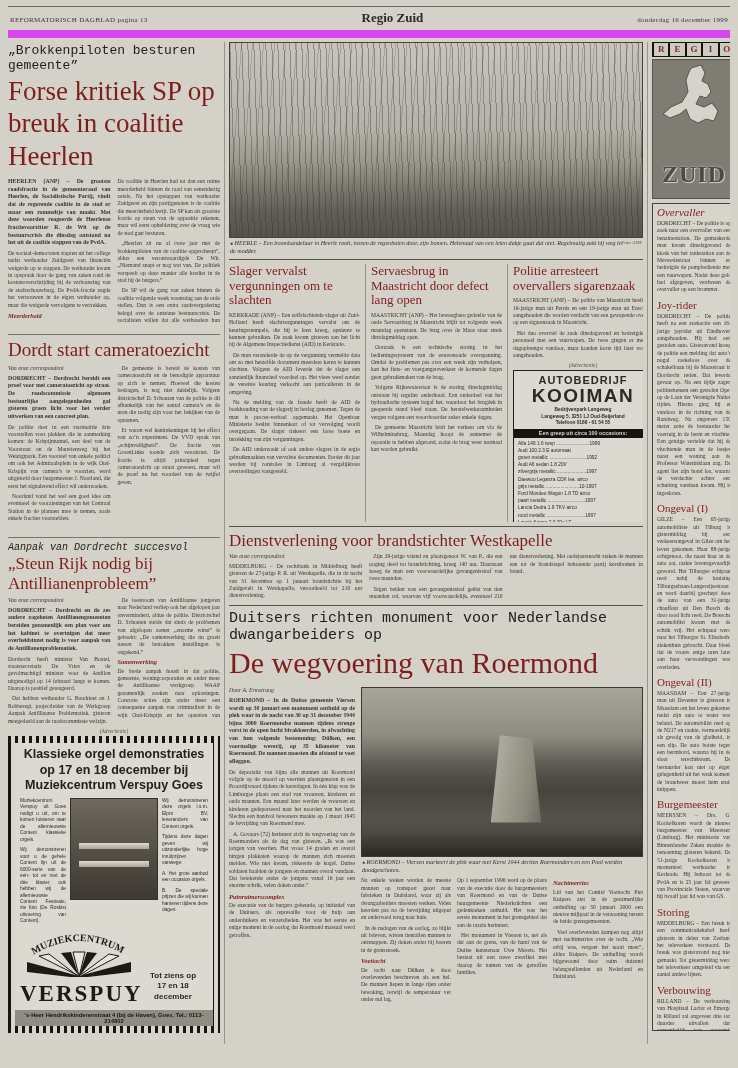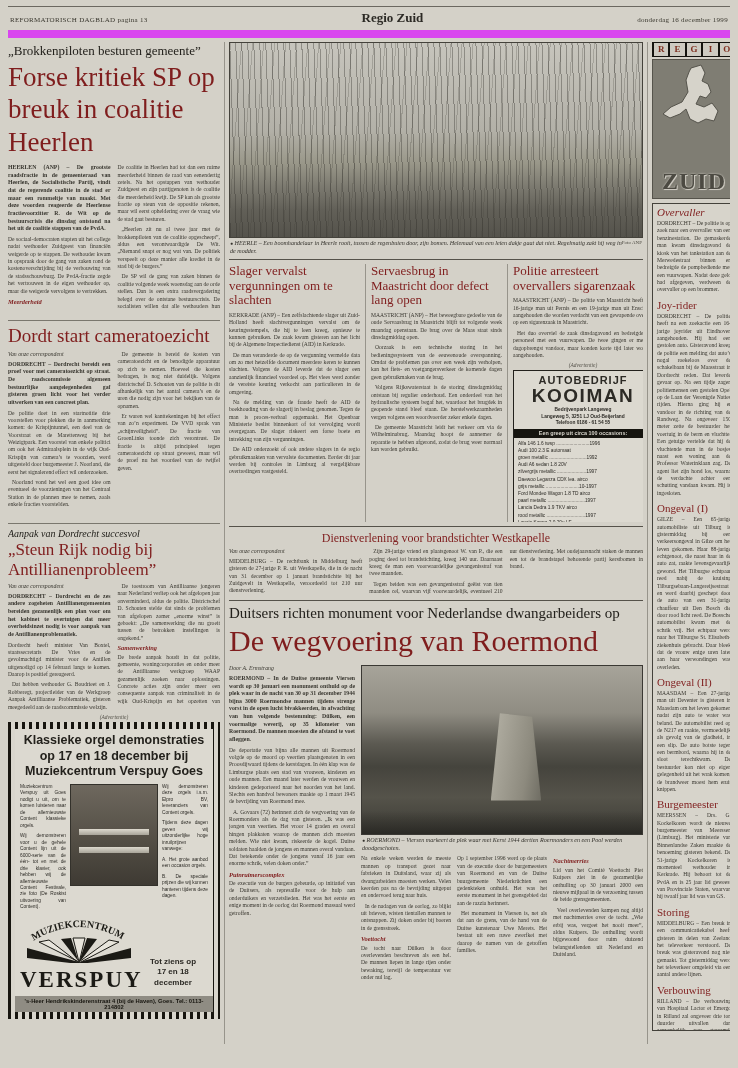--- a/index.html
+++ b/index.html
@@ -12,29 +12,29 @@
   .mh-side{font-size:7px;letter-spacing:.3px;color:#3a382f;}
   .mh-center{font-size:13px;font-weight:bold;}
   main{display:flex;gap:4px;height:1002px;overflow:hidden;margin-top:4px;}
   .vsep{width:1px;background:#97948b;flex:0 0 1px;}
   .col-left{width:212px;flex:0 0 212px;overflow:hidden;}
   .col-mid{width:414px;flex:0 0 414px;overflow:hidden;}
   .col-right{width:84px;flex:0 0 84px;overflow:hidden;}
   .hrule{border-top:1px solid #7a776e;margin:4px 0;}
   .hrule.dark{border-top:1px solid #55524a;}
   
-  .kicker{font-size:13px;color:#23211c;margin:1px 0 2px;}
+  .kicker{font-size:13px;color:#23211c;margin:1px 0 2px;font-family:Liberation Mono, monospace;}
   .kicker.sm{font-size:10px;font-style:italic;margin:2px 0 1px;}
   .kicker.mid{font-size:15px;margin:2px 0 0;}
   h1,h2,h3,h4{margin:0;font-weight:normal;color:#7f1d1d;}
   .hl-xl{font-size:27px;line-height:1.2;margin:2px 0 6px;}
   .hl-lg{font-size:19px;line-height:1.15;margin:1px 0 4px;}
   .hl-md{font-size:17px;line-height:1.15;margin:1px 0 4px;}
   .hl-sm{font-size:13px;line-height:1.12;margin:0 0 4px;}
-  .hl-w{font-size:12px;margin:0 0 2px;text-align:center;}
+  .hl-w{font-size:17px;margin:0 0 2px;}
   .hl-roer{font-size:30px;line-height:1.1;margin:2px 0 8px;}
   .byline{font-size:5.8px;font-style:italic;margin:0 0 2px;}
   .body{font-size:5.6px;line-height:1.32;text-align:justify;color:#38362f;}
   .body p{margin:0 0 3px;}
   .body p+p{text-indent:4px;}
   .lead{font-weight:bold;font-size:5.8px;margin:0 0 3px;}
   .subhead{font-size:6.4px;font-style:italic;font-weight:bold;margin:2px 0 1px;}
   .cols2{column-count:2;column-gap:7px;column-fill:auto;overflow:hidden;}
   .cols3{column-count:3;column-gap:7px;column-fill:auto;overflow:hidden;}
   .h-heerlen{height:152px;}
@@ -96,21 +96,21 @@
      background:linear-gradient(rgba(0,0,0,0),rgba(28,27,24,.55));}
   .roer-under{display:flex;gap:6px;margin-top:2px;}
   .u-col{flex:1;}
   
   .regio-band{height:15px;background:#14130f;display:flex;gap:2px;padding:1px 2px;box-sizing:border-box;}
   .regio-letter{flex:1;background:#cdcac1;color:#7e2f1f;font-weight:bold;font-size:9px;
      text-align:center;line-height:13px;}
   .regio-map{height:140px;background:#7f7d73;position:relative;margin-top:2px;border:1px solid #55534b;
      box-sizing:border-box;overflow:hidden;}
   .regio-map svg{position:absolute;left:4px;top:2px;}
-  .regio-zuid{position:absolute;bottom:3px;left:0;right:0;text-align:center;font-size:24px;
+  .regio-zuid{position:absolute;bottom:10px;left:0;right:0;text-align:center;font-size:24px;
      font-weight:bold;color:#4c4a42;text-shadow:0 0 2px #d6d3ca,1px 1px 0 #c9c6bd;letter-spacing:1px;}
   .news-box{border:1px solid #44423b;margin-top:4px;padding:2px 4px;height:828px;box-sizing:border-box;
      overflow:hidden;background:#d7d4cb;}
   .nb-h{font-size:11px;margin:5px 0 2px;}
   .nb-sec:first-child .nb-h{margin-top:0;font-style:italic;}
 </style>
 </head>
 <body>
 
 <div class="page">

